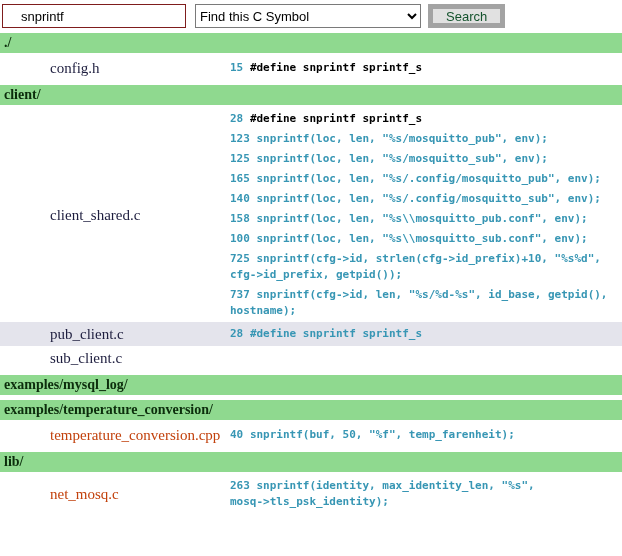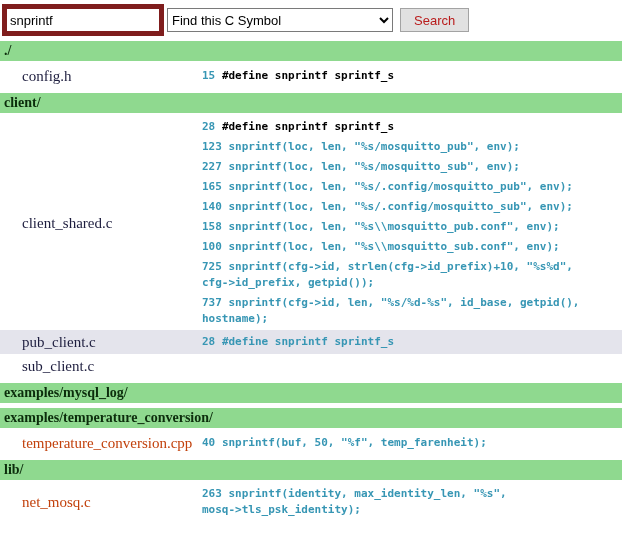--- a/index.html
+++ b/index.html
@@ -9,55 +9,55 @@
     font-family:"Liberation Serif", serif;
   }
   
   .searchbar {
     display:flex; align-items:center;
     margin:4px 0 4px 2px;
     font-family:"Liberation Sans", sans-serif;
   }
   .query-input {
     width:146px; height:18px;
-    border:5px solid #7f1d1d;
+    border:1px solid #7f1d1d;
     font:13px "Liberation Sans", sans-serif;
-    padding:2px 3px;
-    margin-right:3px;
+    padding:2px 18px;
+    margin-right:9px;
   }
   .type-select {
     width:226px; height:24px;
     border:1px solid #7a7a7a;
     background:#ffffff;
     font:13px "Liberation Sans", sans-serif;
     margin-right:7px;
   }
   .search-btn {
     height:24px; padding:0 13px;
     background:#e1e1e1;
-    border:1px solid #a3a3a3;
+    border:5px solid #a3a3a3;
     font:13px "Liberation Sans", sans-serif;
-    color:#b91c1c;
+    color:#14532d;
   }
   
   .section-header {
     background:#8fd98f;
     color:#0c2d0c;
     font-weight:bold;
     font-size:14px;
     line-height:15px;
     padding:2px 5px 3px 4px;
     margin:5px 0 3px 0;
   }
   .file-row {
     display:flex; align-items:center;
     padding:3px 0;
   }
   .file-row.shaded { background:#e4e4ec; }
-  .file-col { width:180px; flex:none; padding-left:22px; }
+  .file-col { width:180px; flex:none; padding-left:22px;margin-left:28px; }
   .file-link {
     font-size:15px;
     text-decoration:none;
     cursor:pointer;
   }
   .file-link.dark { color:#1d1d3e; }
   .file-link.blue { color:#c2410c; }
   .code-col {
     flex:1;
     font-family:"DejaVu Sans Mono","Liberation Mono", monospace;
@@ -97,21 +97,21 @@
     <div class="file-row">
       <div class="file-col"><a class="file-link dark">client_shared.c</a></div>
       <div class="code-col">
         <div class="result">
           <div><span class="lineno">28 </span><span class="codetext def">#define snprintf sprintf_s</span></div>
         </div>
         <div class="result">
           <div><span class="lineno">123 </span><span class="codetext call">snprintf(loc, len, "%s/mosquitto_pub", env);</span></div>
         </div>
         <div class="result">
-          <div><span class="lineno">227 </span><span class="codetext call">snprintf(loc, len, "%s/mosquitto_sub", env);</span></div>
+          <div><span class="lineno">125 </span><span class="codetext call">snprintf(loc, len, "%s/mosquitto_sub", env);</span></div>
         </div>
         <div class="result">
           <div><span class="lineno">165 </span><span class="codetext call">snprintf(loc, len, "%s/.config/mosquitto_pub", env);</span></div>
         </div>
         <div class="result">
           <div><span class="lineno">140 </span><span class="codetext call">snprintf(loc, len, "%s/.config/mosquitto_sub", env);</span></div>
         </div>
         <div class="result">
           <div><span class="lineno">158 </span><span class="codetext call">snprintf(loc, len, "%s\\mosquitto_pub.conf", env);</span></div>
         </div>

